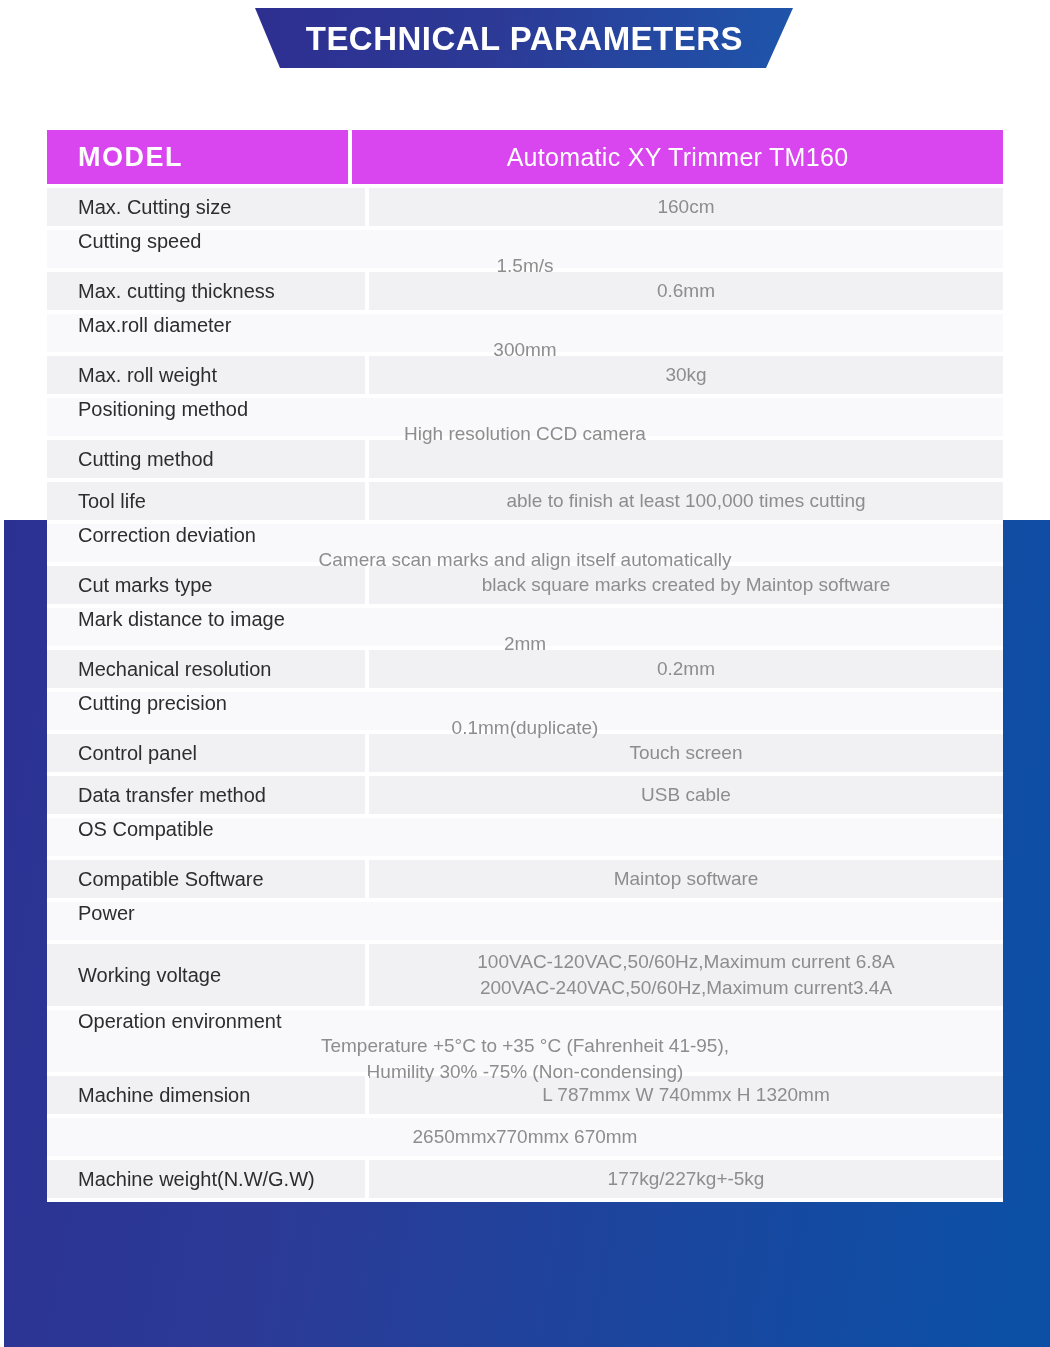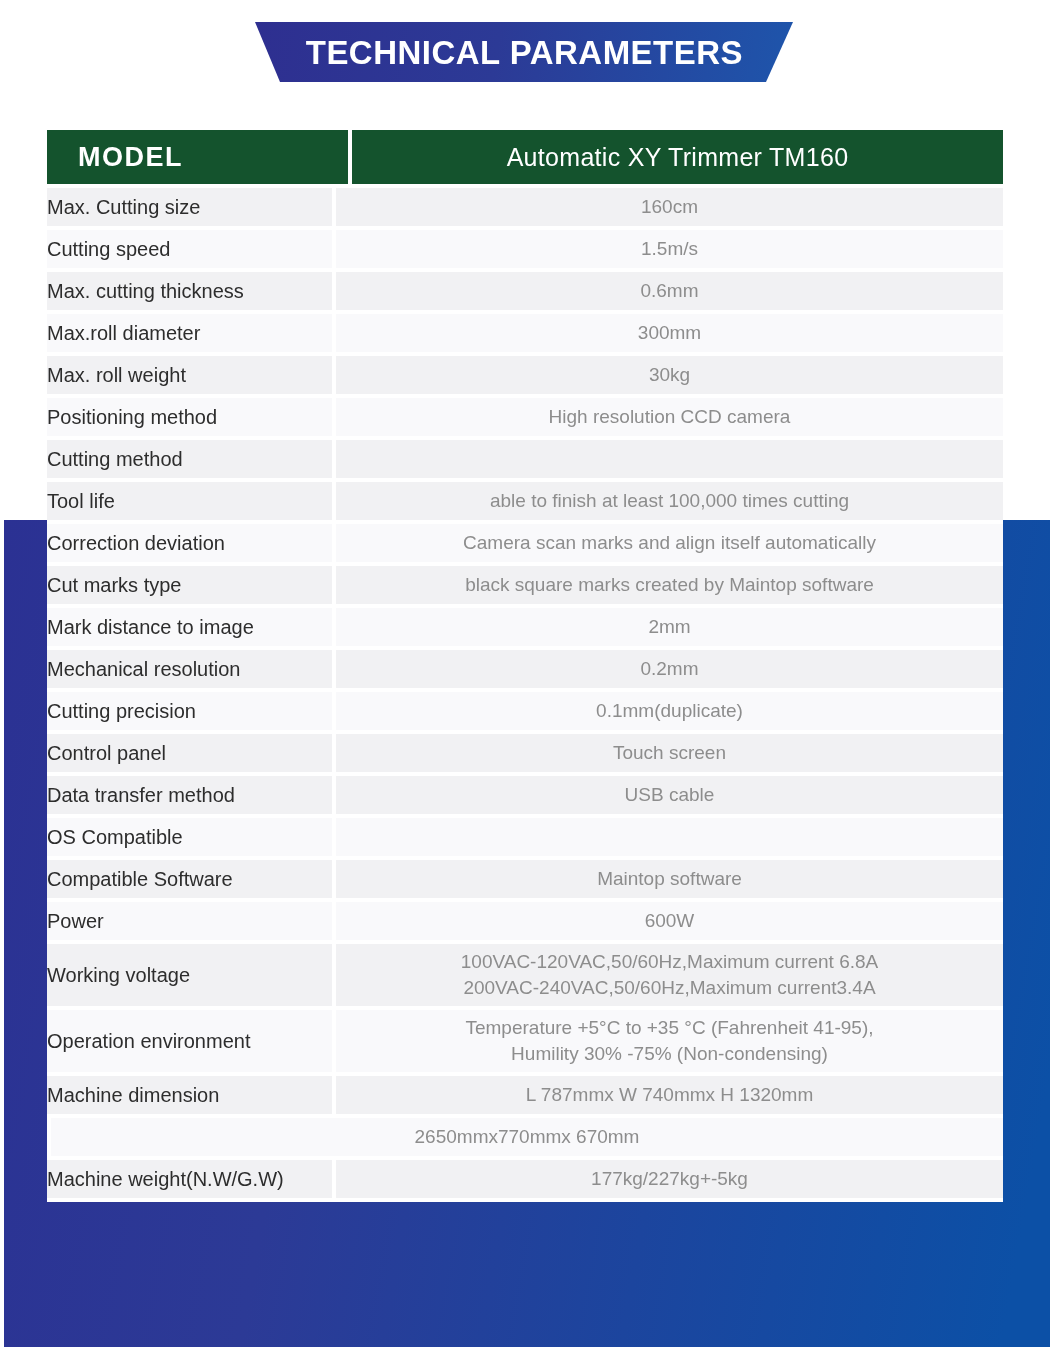--- a/index.html
+++ b/index.html
@@ -10,21 +10,21 @@
   .page {
     position:relative;
     width:1050px; height:1347px;
     background:#ffffff;
     overflow:hidden;
   }
 
   
   .banner {
     position:absolute;
-    left:255px; top:22px;
+    left:255px; top:8px;
     width:538px; height:60px;
     background:linear-gradient(100deg,#2e2f90 0%,#2c3a96 45%,#1e55ab 100%);
     clip-path:polygon(0 0, 100% 0, calc(100% - 27px) 100%, 25px 100%);
     display:flex; align-items:center; justify-content:center;
     z-index:3;
   }
   .banner-title {
     color:#ffffff;
     font-size:34px;
     font-weight:bold;
@@ -46,21 +46,21 @@
     position:absolute;
     left:47px; top:130px;
     width:956px;
     background:#ffffff;
     z-index:2;
   }
 
   .thead {
     display:flex;
     height:54px;
-    background:#14532d;
+    background:#d946ef;
     color:#ffffff;
     margin-bottom:4px;
   }
   .th-label {
     width:301px;
     box-sizing:border-box;
     padding-left:31px;
     display:flex; align-items:center;
     font-size:27px; font-weight:bold;
     letter-spacing:1.5px;
@@ -78,24 +78,25 @@
     letter-spacing:0.3px;
   }
 
   .row {
     display:flex;
     height:38px;
     margin-bottom:4px;
   }
   .row.tall { height:62px; }
   .row.odd  { background:#f1f1f3; }
-  .row.even { background:#f9f9fb; }
+  .row.even { background:#f9f9fb;flex-direction:column; }
   .cell.label {
-    width:285px;
+    width:318px;
     box-sizing:border-box;
+    padding-left:31px;
     display:flex; align-items:center;
     font-size:20px;
     color:#2d2d2d;
     white-space:nowrap;
   }
   .cell.value {
     flex:1;
     display:flex; flex-direction:column;
     align-items:center; justify-content:center;
     font-size:19px;
@@ -251,23 +252,20 @@
     <div class="cell label">Compatible Software</div>
     <div class="cell-divider"></div>
     <div class="cell value">
             <div class="value-line">Maintop software</div>
           </div>
   </div>
 
   <div class="row even">
     <div class="cell label">Power</div>
     <div class="cell-divider"></div>
-    <div class="cell value">
-            <div class="value-line">600W</div>
-          </div>
   </div>
 
   <div class="row odd tall">
     <div class="cell label">Working voltage</div>
     <div class="cell-divider"></div>
     <div class="cell value">
             <div class="value-line">100VAC-120VAC,50/60Hz,Maximum current 6.8A</div>
             <div class="value-line">200VAC-240VAC,50/60Hz,Maximum current3.4A</div>
           </div>
   </div>

